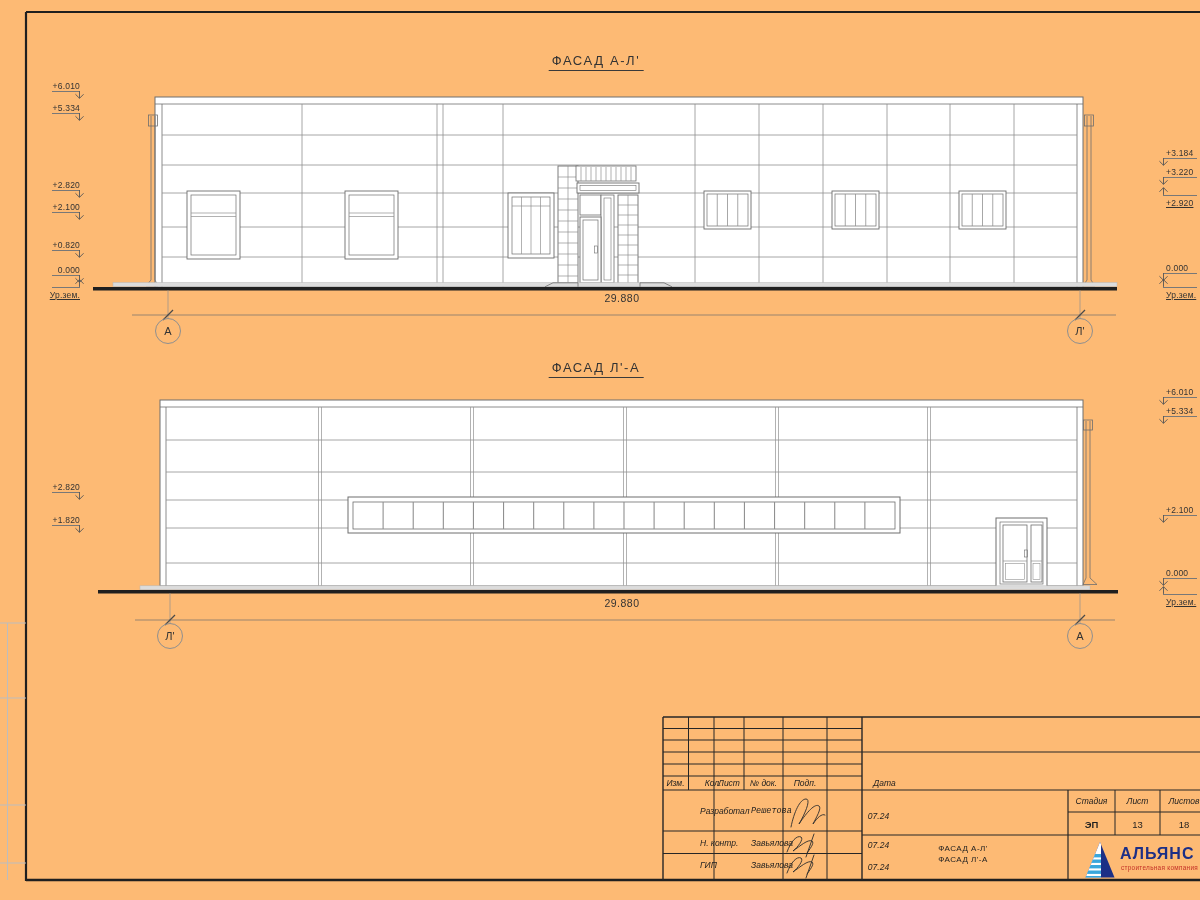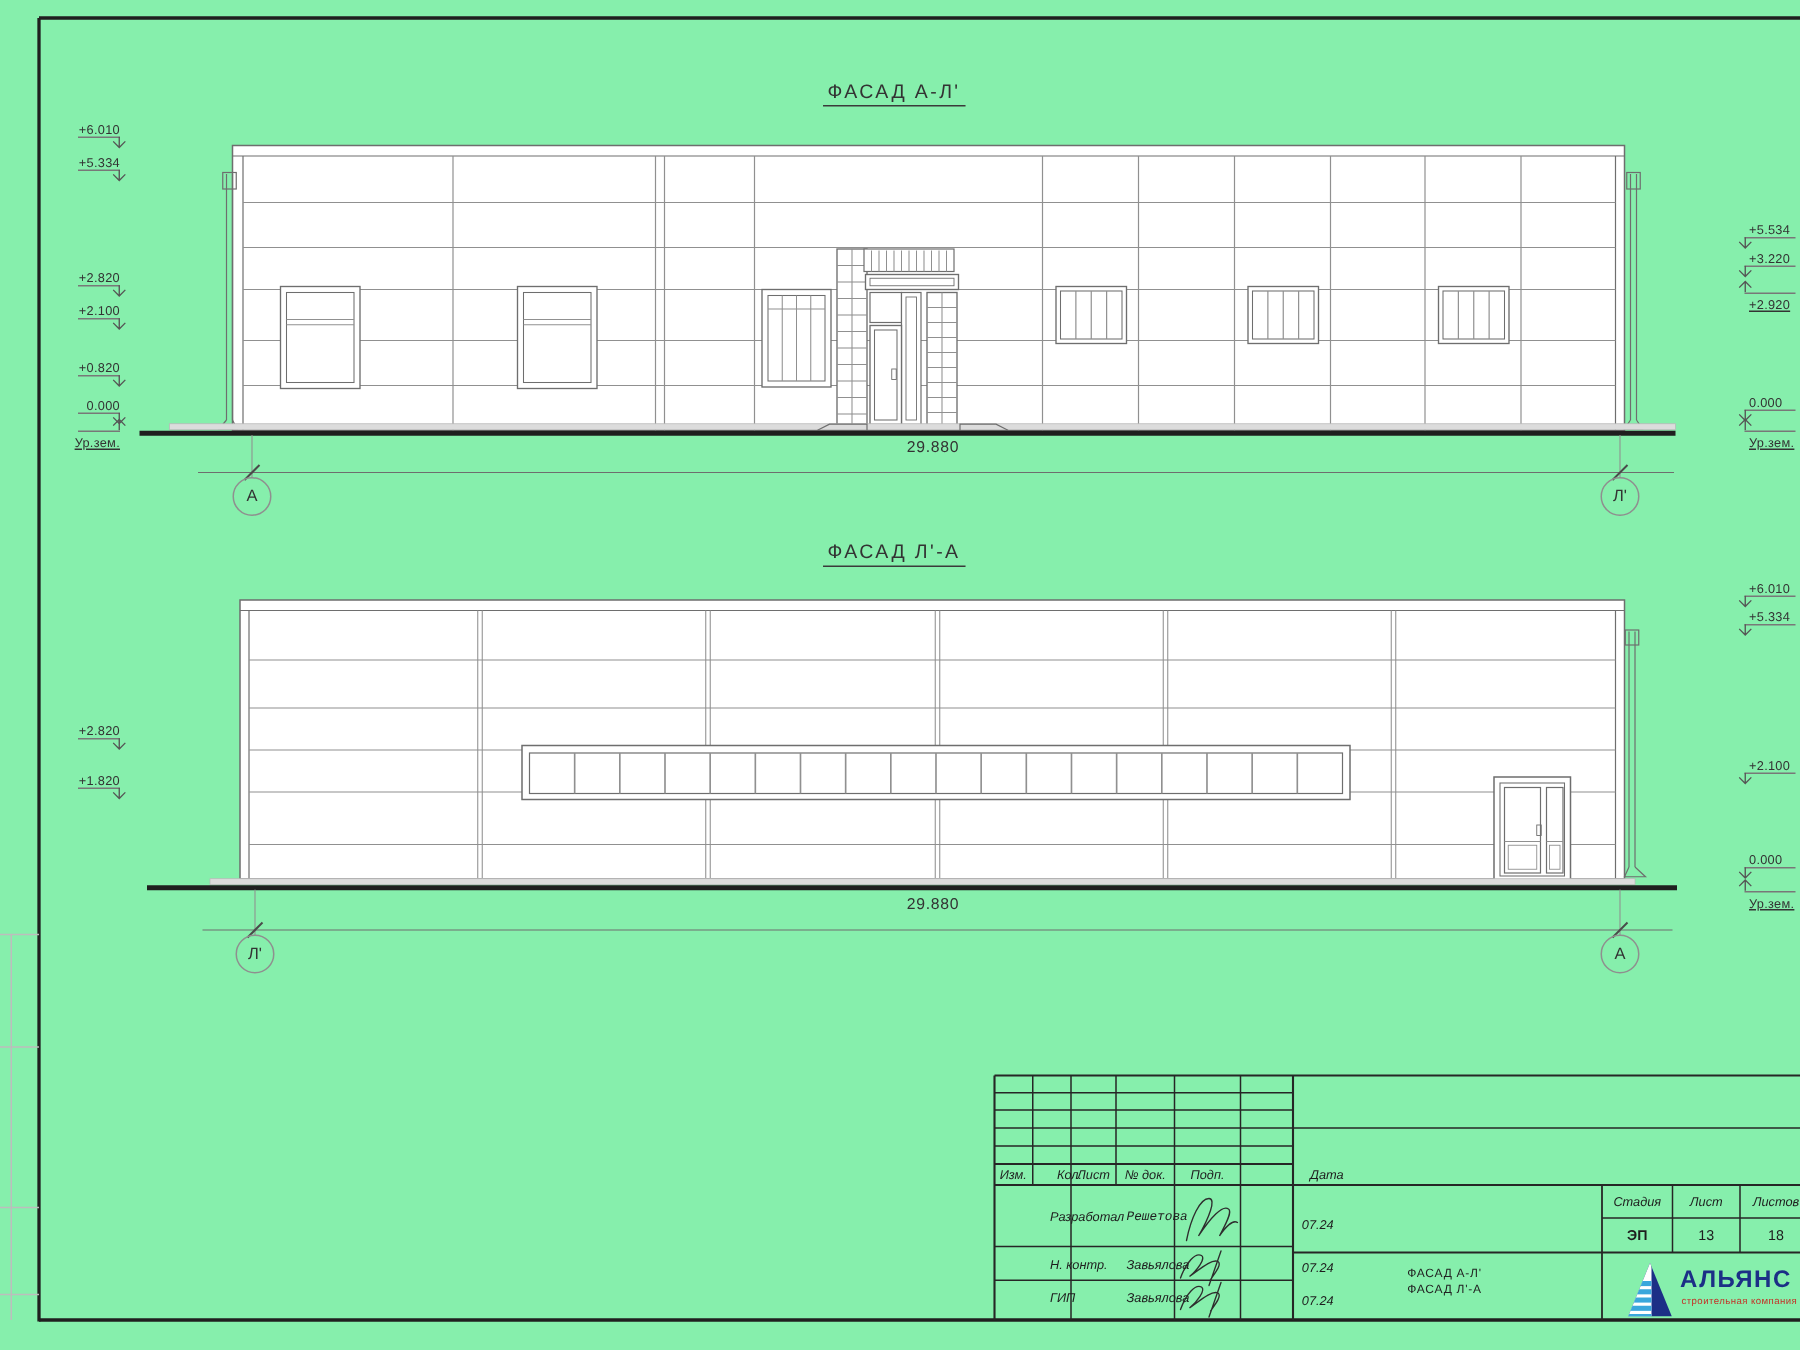--- a/index.html
+++ b/index.html
@@ -1,17 +1,17 @@
 <!DOCTYPE html>
 <html style="--line: #6e6e6e; --thin: #909090; --dark: #1f1f1f; --apron: #dcdcdc; --logo-navy: #1c2f86; --logo-blue: #3aa7dc; --logo-red: #c43127;"><head>
 <meta charset="utf-8">
 <style>
   html,body{margin:0;padding:0;background:#fff;}
   #sheet{
-    position:relative;width:1200px;height:900px;overflow:hidden;background:#86efac;
+    position:relative;width:1200px;height:900px;overflow:hidden;background:#fdba74;
     font-family:"Liberation Sans",sans-serif;color:#2e2e2e;
   }
   #art{position:absolute;left:0;top:0;}
   
   .s  {stroke:var(--line);fill:none;}
   .w  {stroke:var(--line);fill:#fff;}
   .t1 {stroke:var(--thin);fill:none;}
   .dk {stroke:var(--dark);fill:none;}
   .gy {stroke:#bdbdbd;fill:none;}
   .tbl{stroke:#262626;fill:none;}
@@ -395,21 +395,21 @@
         <path d="M5 0 L5 8 M0.5 3.5 L5 8 L9.5 3.5" fill="none" stroke="#555" stroke-width="1"></path>
       </svg>
     </div>
     <div class="mark flip" style="left: 52px; top: 287px; width: 28px;">
       <span class="t ta-r">Ур.зем.</span>
       <svg viewBox="0 0 10 12" class="arr ar-r">
         <path d="M5 0 L5 8 M0.5 3.5 L5 8 L9.5 3.5" fill="none" stroke="#555" stroke-width="1"></path>
       </svg>
     </div>
     <div class="mark" style="left: 1163px; top: 158px; width: 34px;">
-      <span class="t ta-l">+5.534</span>
+      <span class="t ta-l">+3.184</span>
       <svg viewBox="0 0 10 12" class="arr ar-l">
         <path d="M5 0 L5 8 M0.5 3.5 L5 8 L9.5 3.5" fill="none" stroke="#555" stroke-width="1"></path>
       </svg>
     </div>
     <div class="mark" style="left: 1163px; top: 177px; width: 34px;">
       <span class="t ta-l">+3.220</span>
       <svg viewBox="0 0 10 12" class="arr ar-l">
         <path d="M5 0 L5 8 M0.5 3.5 L5 8 L9.5 3.5" fill="none" stroke="#555" stroke-width="1"></path>
       </svg>
     </div>

